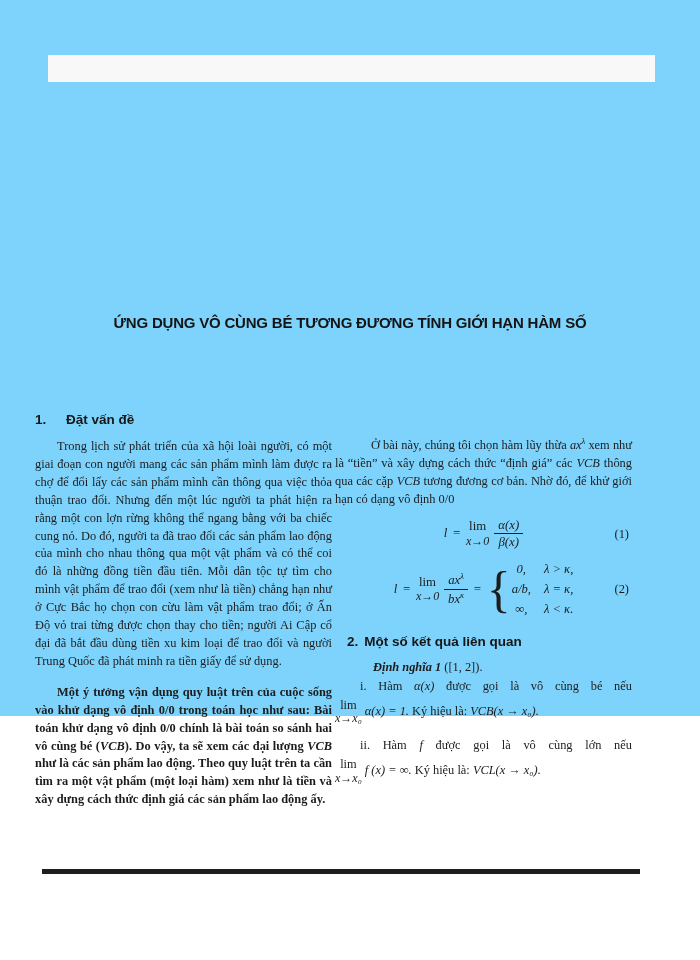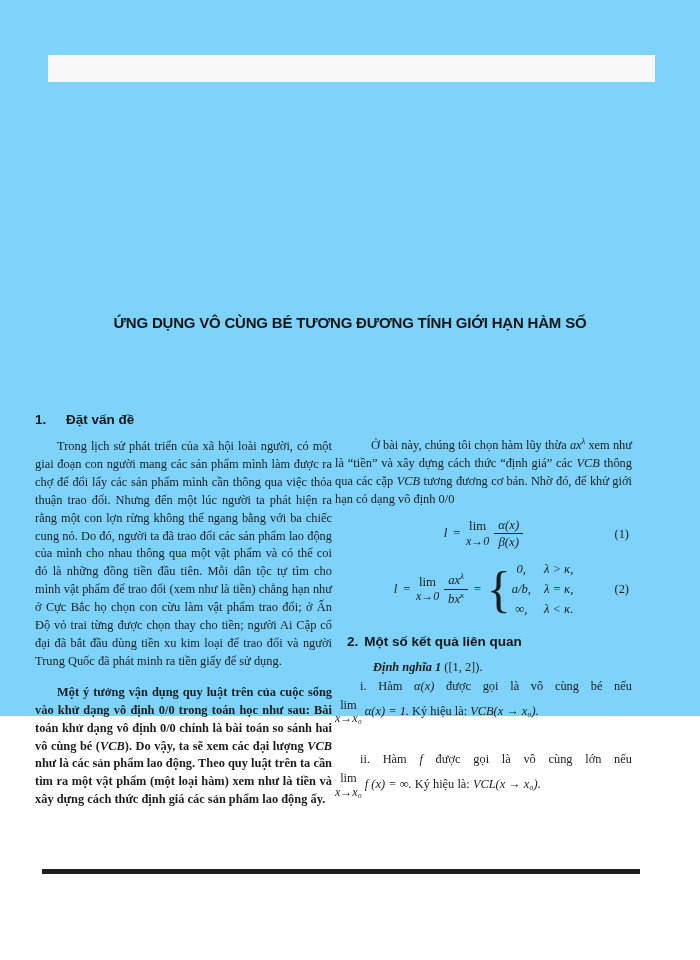--- a/index.html
+++ b/index.html
@@ -78,21 +78,21 @@
     display: inline-grid; grid-template-columns: auto auto;
     column-gap: 13px; row-gap: 2px;
     font-size: 12.6px; line-height: 18px; text-align: center;
   }
 
   .defn { margin: 0 0 7px 0; text-indent: 21px; font-size: 12.6px; }
   .defn-label { font-weight: bold; font-style: italic; margin-left: 17px; }
   .def-item { margin: 0; font-size: 12.4px; line-height: 18px; }
   .def-item .line1 { text-align: justify; text-align-last: justify; text-indent: 25px; }
   .def-item .line2 { margin-top: 4px; }
-  .def-item-2 { margin-top: 26px; }
+  .def-item-2 { margin-top: 12px; }
   .h2-heading { margin: 16px 0 10px 12px; }
 </style>
 </head>
 <body>
 
 <div class="page">
 
   <div class="top-band"></div>
 
   <div class="paper-title">ỨNG DỤNG VÔ CÙNG BÉ TƯƠNG ĐƯƠNG TÍNH GIỚI HẠN HÀM SỐ</div>

